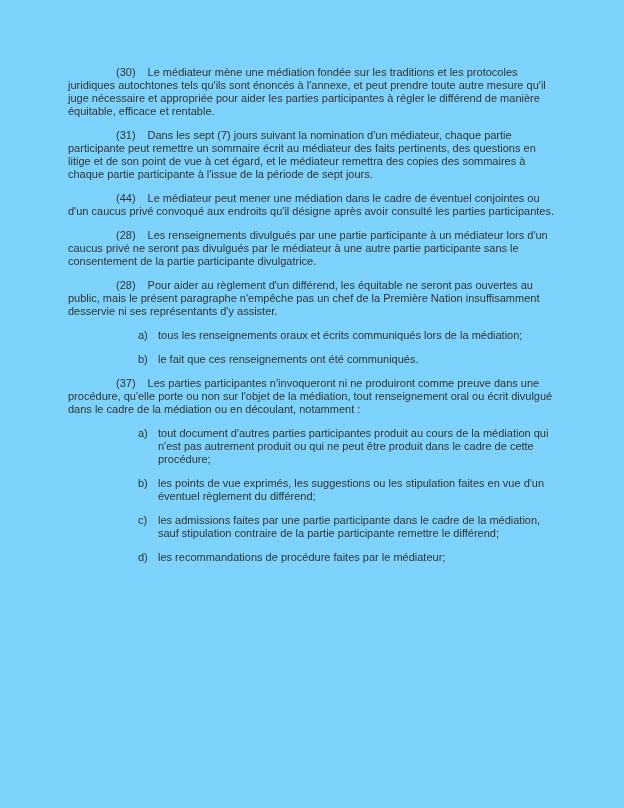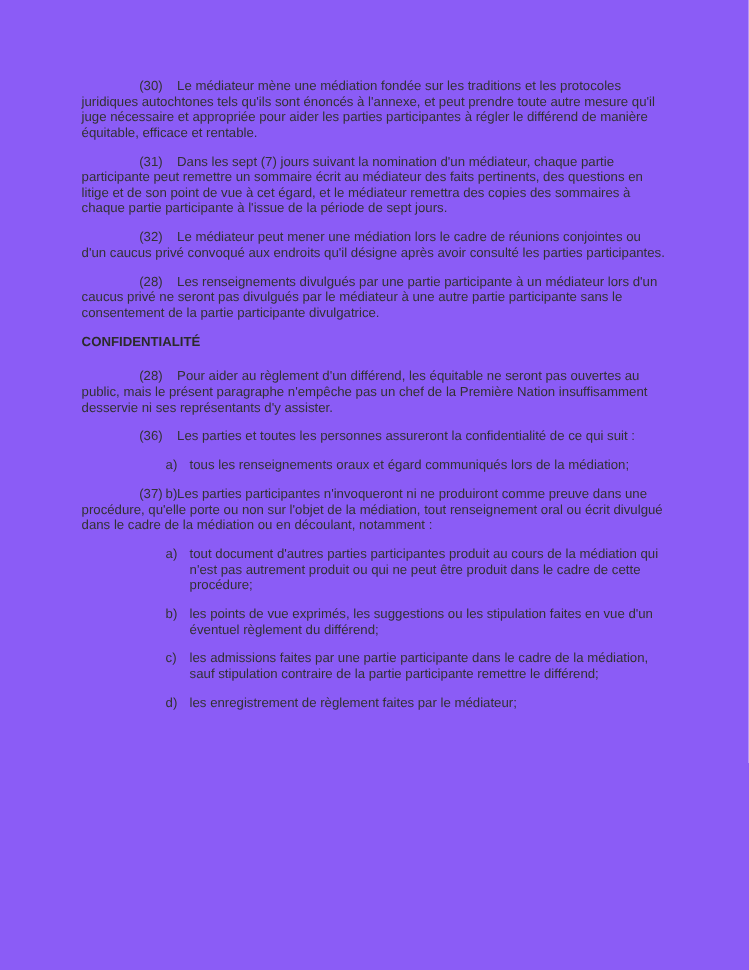--- a/index.html
+++ b/index.html
@@ -4,21 +4,21 @@
 <style>
   html, body {
     margin: 0;
     padding: 0;
     background: #ffffff;
   }
   .page {
     position: relative;
     width: 624px;
     height: 808px;
-    background: #8b5cf6;
+    background: #7dd3fc;
     overflow: hidden;
   }
   .doc-body {
     padding: 66px 68px 0 68px;
     font-family: "Liberation Sans", sans-serif;
     font-size: 11px;
     line-height: 13px;
     color: #323232;
     text-align: left;
   }
@@ -47,26 +47,24 @@
     top: 0;
   }
 </style>
 </head>
 <body>
 
 <div class="page">
   <div class="doc-body">
       <p class="numbered"><span class="pnum">(30)</span><span class="ptext">Le médiateur mène une médiation fondée sur les traditions et les protocoles juridiques autochtones tels qu'ils sont énoncés à l'annexe, et peut prendre toute autre mesure qu'il juge nécessaire et appropriée pour aider les parties participantes à régler le différend de manière équitable, efficace et rentable.</span></p>
       <p class="numbered"><span class="pnum">(31)</span><span class="ptext">Dans les sept (7) jours suivant la nomination d'un médiateur, chaque partie participante peut remettre un sommaire écrit au médiateur des faits pertinents, des questions en litige et de son point de vue à cet égard, et le médiateur remettra des copies des sommaires à chaque partie participante à l'issue de la période de sept jours.</span></p>
-      <p class="numbered"><span class="pnum">(32)</span><span class="ptext">Le médiateur peut mener une médiation lors le cadre de réunions conjointes ou d'un caucus privé convoqué aux endroits qu'il désigne après avoir consulté les parties participantes.</span></p>
+      <p class="numbered"><span class="pnum">(44)</span><span class="ptext">Le médiateur peut mener une médiation dans le cadre de éventuel conjointes ou d'un caucus privé convoqué aux endroits qu'il désigne après avoir consulté les parties participantes.</span></p>
       <p class="numbered"><span class="pnum">(28)</span><span class="ptext">Les renseignements divulgués par une partie participante à un médiateur lors d'un caucus privé ne seront pas divulgués par le médiateur à une autre partie participante sans le consentement de la partie participante divulgatrice.</span></p>
-      <h2 class="heading">CONFIDENTIALITÉ</h2>
       <p class="numbered"><span class="pnum">(28)</span><span class="ptext">Pour aider au règlement d'un différend, les équitable ne seront pas ouvertes au public, mais le présent paragraphe n'empêche pas un chef de la Première Nation insuffisamment desservie ni ses représentants d'y assister.</span></p>
-      <p class="numbered"><span class="pnum">(36)</span><span class="ptext">Les parties et toutes les personnes assureront la confidentialité de ce qui suit :</span></p>
-      <div class="lettered"><span class="letter">a)</span><span>tous les renseignements oraux et égard communiqués lors de la médiation;</span></div>
-      <div class="lettered"><span class="letter">b)</span></div>
+      <div class="lettered"><span class="letter">a)</span><span>tous les renseignements oraux et écrits communiqués lors de la médiation;</span></div>
+      <div class="lettered"><span class="letter">b)</span><span>le fait que ces renseignements ont été communiqués.</span></div>
       <p class="numbered"><span class="pnum">(37)</span><span class="ptext">Les parties participantes n'invoqueront ni ne produiront comme preuve dans une procédure, qu'elle porte ou non sur l'objet de la médiation, tout renseignement oral ou écrit divulgué dans le cadre de la médiation ou en découlant, notamment :</span></p>
       <div class="lettered"><span class="letter">a)</span><span>tout document d'autres parties participantes produit au cours de la médiation qui n'est pas autrement produit ou qui ne peut être produit dans le cadre de cette procédure;</span></div>
       <div class="lettered"><span class="letter">b)</span><span>les points de vue exprimés, les suggestions ou les stipulation faites en vue d'un éventuel règlement du différend;</span></div>
       <div class="lettered"><span class="letter">c)</span><span>les admissions faites par une partie participante dans le cadre de la médiation, sauf stipulation contraire de la partie participante remettre le différend;</span></div>
-      <div class="lettered"><span class="letter">d)</span><span>les enregistrement de règlement faites par le médiateur;</span></div>
+      <div class="lettered"><span class="letter">d)</span><span>les recommandations de procédure faites par le médiateur;</span></div>
     </div>
 </div>
 
 </body></html>

